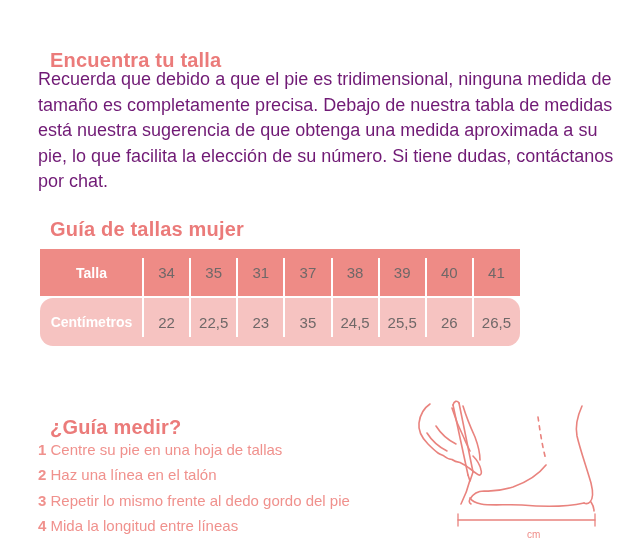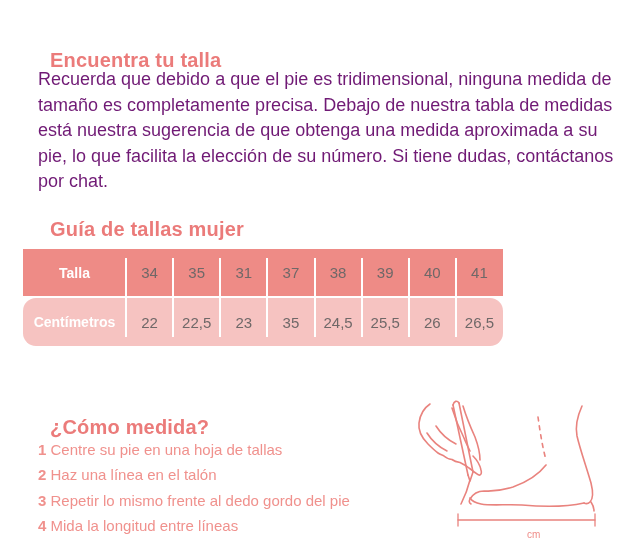--- a/index.html
+++ b/index.html
@@ -11,21 +11,21 @@
     position:absolute; left:38px; margin:12px;
     font-size:20px; font-weight:700; color:#eb7b7a; letter-spacing:0.2px;
   }
   .h-main  { top:37px; }
   .h-guide { top:206px; }
   .h-how   { top:404px; }
   .intro {
     position:absolute; left:38px; top:67px; width:588px; margin:0;
     font-size:18px; line-height:25.5px; color:#701a75;
   }
-  .size-table { position:absolute; left:23px; top:249px; width:480px; }
+  .size-table { position:absolute; left:40px; top:249px; width:480px; }
   .trow { display:grid; grid-template-columns:103px repeat(8, 1fr); }
   .trow-head { background:#ee8b86; height:47px; border-bottom:2px solid #ffffff; }
   .trow-body { background:#f6c3c1; height:48px;border-radius:13px; }
   .tcell {
     position:relative; display:flex; align-items:center; justify-content:center;
     font-size:15px; color:#6f6868;
   }
   .tcell.tlabel { font-size:14px; font-weight:700; color:#ffffff; }
   .trow .tcell + .tcell::before {
     content:""; position:absolute; left:-1px; width:2px; background:#ffffff;
@@ -76,21 +76,21 @@
       <div class="tcell">22,5</div>
       <div class="tcell">23</div>
       <div class="tcell">35</div>
       <div class="tcell">24,5</div>
       <div class="tcell">25,5</div>
       <div class="tcell">26</div>
       <div class="tcell">26,5</div>
     </div>
   </div>
 
-  <h2 class="h-how">¿Cómo medida?</h2>
+  <h2 class="h-how">¿Guía medir?</h2>
 
   <ol class="steps">
     <li><b>1</b> <span>Centre su pie en una hoja de tallas</span></li>
     <li><b>2</b> <span>Haz una línea en el talón</span></li>
     <li><b>3</b> <span>Repetir lo mismo frente al dedo gordo del pie</span></li>
     <li><b>4</b> <span>Mida la longitud entre líneas</span></li>
   </ol>
 
   <svg class="illus" width="243" height="165" viewBox="0 0 243 165" xmlns="http://www.w3.org/2000/svg">
     <g>

